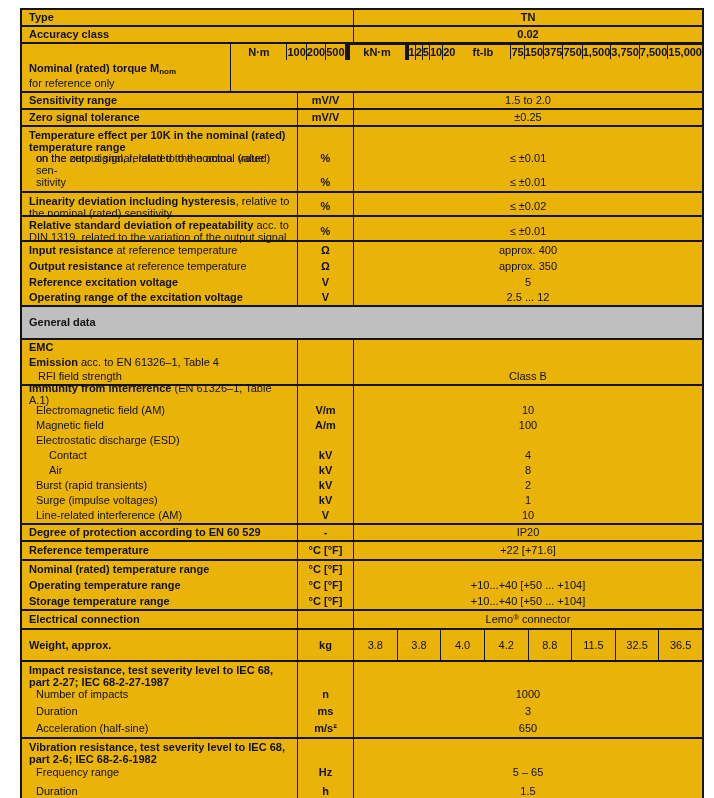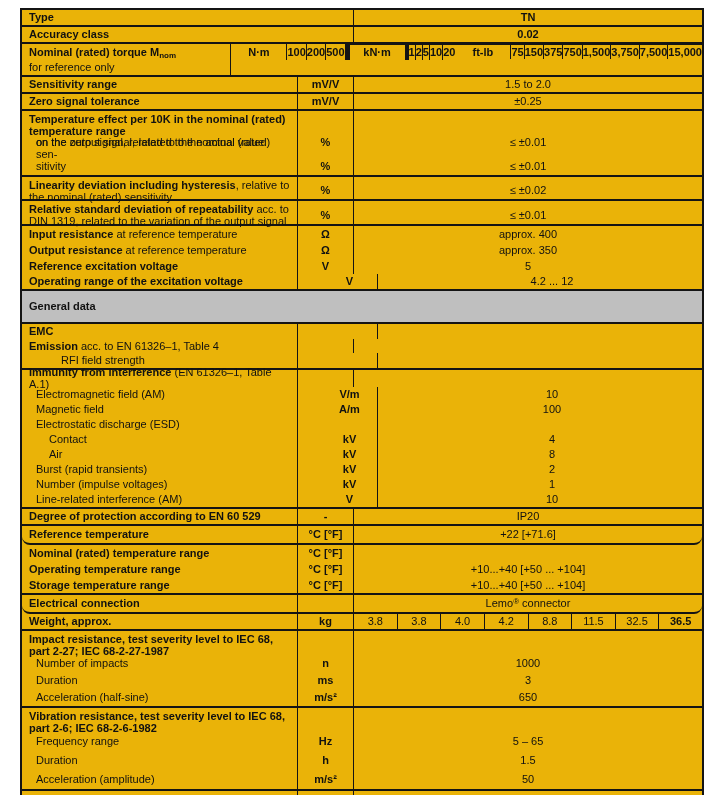--- a/index.html
+++ b/index.html
@@ -25,35 +25,35 @@
   }
   .lab.wide { width: 332px; }
   .unit {
     width: 56px; border-right: 1px solid #141414;
     display: flex; align-items: center; justify-content: center;
     font-weight: bold;
   }
   .vals { flex: 1; display: flex; align-items: center; justify-content: center; text-align: center; }
   .vals.cells { justify-content: stretch; align-items: stretch; }
   .vc { flex: 1; border-right: 1px solid #141414; display: flex; align-items: center; justify-content: center; }
-  .vc:last-child { border-right: none; font-weight: bold; }
+  .vc:last-child { border-right: none; }
   .b { font-weight: bold; }
   .pl { white-space: pre-line; }
   .in1 { padding-left: 14px; }
-  .in2 { padding-left: 39px; text-align: right; }
+  .in2 { padding-left: 16px; text-align: right; }
   .in3 { padding-left: 27px; }
   .end .lab, .end .unit, .end .vals { align-items: flex-end; padding-bottom: 3px; }
   .top .lab { align-items: flex-start; padding-top: 2px; }
   
-  .h14 { height: 14px; } .h15 { height: 15px; gap: 24px; } .h16 { height: 16px; }
-  .h17 { height: 17px; } .h19 { height: 19px; border-radius: 8px; } .h23 { height: 23px; }
+  .h14 { height: 14px; } .h15 { height: 15px; } .h16 { height: 16px; }
+  .h17 { height: 17px; } .h19 { height: 19px; } .h23 { height: 23px; }
   .h24 { height: 24px; } .h25 { height: 25px; }
   
   .tq { display: flex; }
-  .tq .lab { height: auto; flex-direction: column; align-items: flex-start; justify-content: center; padding-top: 2px; padding-bottom: 2px; }
+  .tq .lab { height: auto; flex-direction: column; align-items: flex-start; justify-content: center; padding-top: 18px; padding-bottom: 2px; }
   .tq-right { flex: 1; display: flex; flex-direction: row; }
   .trow { display: flex; height: 16px; }
   .trow + .trow { border-top: 1px solid #141414; }
   .trow:last-child { height: 15px; }
   .trow .vc { font-weight: bold; }
   .bar {
     height: 33px; background: #bfbfbf;
     display: flex; align-items: center; padding-left: 7px;
     font-weight: bold;
   }
@@ -184,21 +184,21 @@
       <div class="vals">approx. 350</div>
     </div>
     <div class="sr h16">
       <div class="lab b">Reference excitation voltage</div>
       <div class="unit">V</div>
       <div class="vals">5</div>
     </div>
     <div class="sr h15">
       <div class="lab b">Operating range of the excitation voltage</div>
       <div class="unit">V</div>
-      <div class="vals">4.2 ... 12</div>
+      <div class="vals">2.5 ... 12</div>
     </div>
   </div>
 
   <div class="blk bar">General data</div>
 
   <div class="blk">
     <div class="sr h15">
       <div class="lab b">EMC</div>
       <div class="unit"></div>
       <div class="vals"></div>
@@ -206,20 +206,21 @@
     <div class="sr h14">
       <div class="lab">
           <span><span class="b">Emission</span><span> acc. to EN 61326–1, Table 4</span></span>
         </div>
       <div class="unit"></div>
       <div class="vals"></div>
     </div>
     <div class="sr h15">
       <div class="lab in2">RFI field strength</div>
       <div class="unit"></div>
+      <div class="vals">Class B</div>
     </div>
   </div>
 
   <div class="blk">
     <div class="sr h17">
       <div class="lab">
           <span><span class="b">Immunity from interference</span><span> (EN 61326–1, Table A.1)</span></span>
         </div>
       <div class="unit"></div>
       <div class="vals"></div>
@@ -248,21 +249,21 @@
       <div class="lab in3">Air</div>
       <div class="unit">kV</div>
       <div class="vals">8</div>
     </div>
     <div class="sr h15">
       <div class="lab in1">Burst (rapid transients)</div>
       <div class="unit">kV</div>
       <div class="vals">2</div>
     </div>
     <div class="sr h15">
-      <div class="lab in1">Number (impulse voltages)</div>
+      <div class="lab in1">Surge (impulse voltages)</div>
       <div class="unit">kV</div>
       <div class="vals">1</div>
     </div>
     <div class="sr h15">
       <div class="lab in1">Line-related interference (AM)</div>
       <div class="unit">V</div>
       <div class="vals">10</div>
     </div>
   </div>
 
@@ -296,21 +297,21 @@
   </div>
 
   <div class="blk sr h19">
     <div class="lab b">Electrical connection</div>
     <div class="unit"></div>
     <div class="vals">
         <span><span>Lemo</span><sup>®</sup><span> connector</span></span>
       </div>
   </div>
 
-  <div class="blk sr" style="height:17px;">
+  <div class="blk sr" style="height:32px;">
     <div class="lab b">Weight, approx.</div>
     <div class="unit">kg</div>
     <div class="vals cells">
       <div class="vc">3.8</div>
       <div class="vc">3.8</div>
       <div class="vc">4.0</div>
       <div class="vc">4.2</div>
       <div class="vc">8.8</div>
       <div class="vc">11.5</div>
       <div class="vc">32.5</div>

